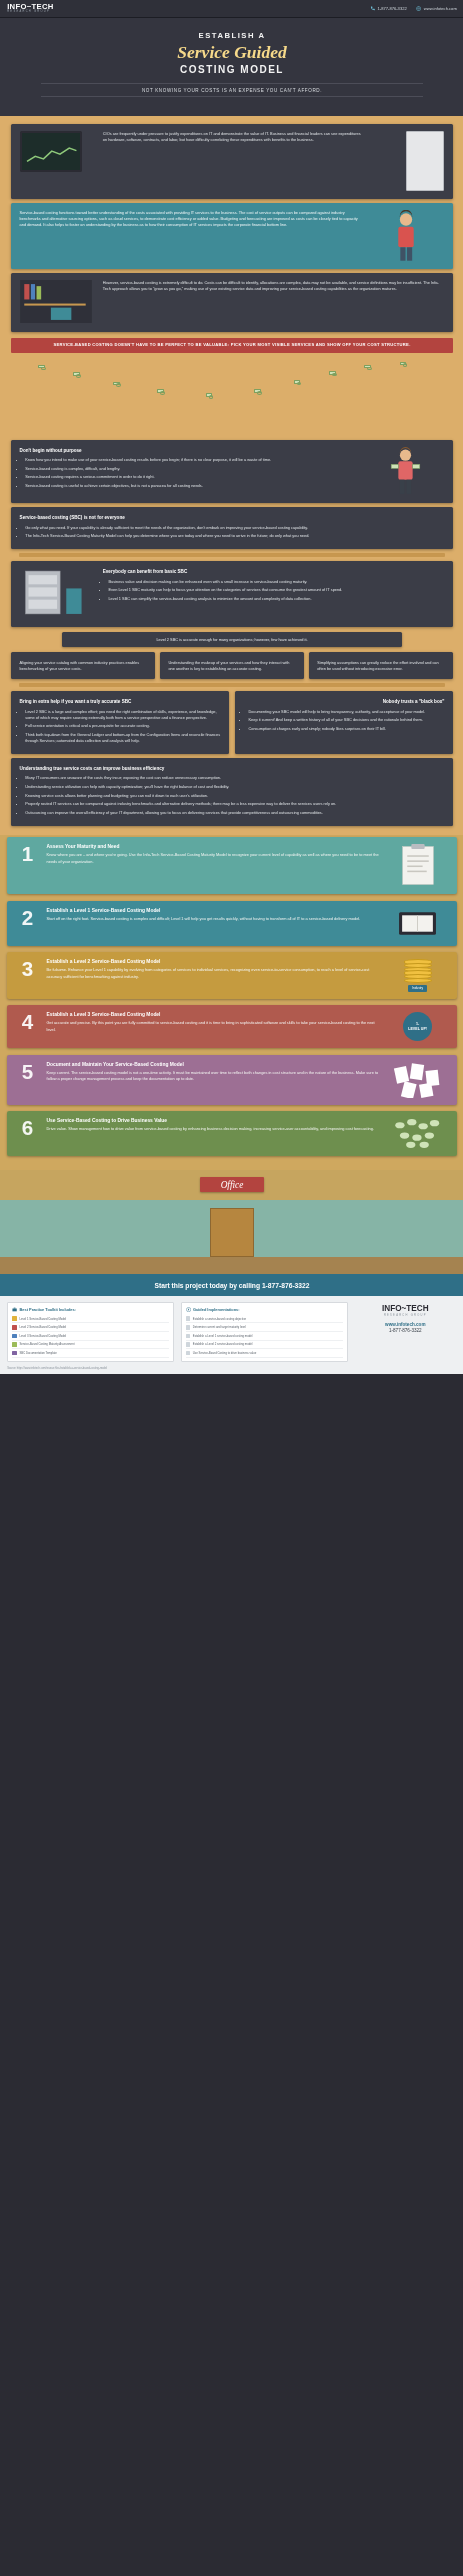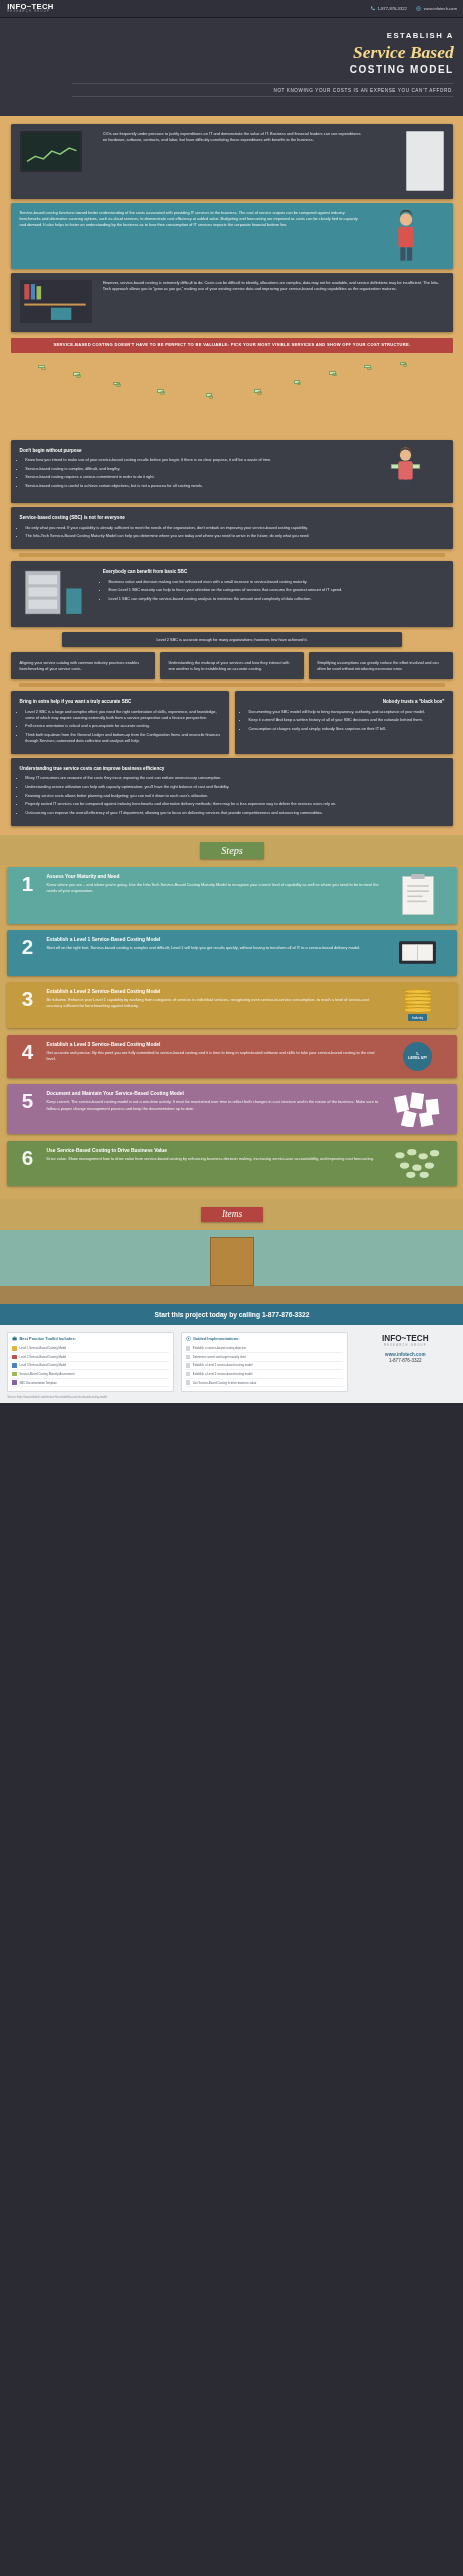--- a/index.html
+++ b/index.html
@@ -22,21 +22,21 @@
   }
   .logo-block { display: flex; flex-direction: column; line-height: 1; }
   .logo-main { font-size: 7.7px; font-weight: bold; color: #ffffff; letter-spacing: 0.3px; }
   .logo-sub { font-size: 2.6px; color: #9aa3ad; letter-spacing: 1.3px; margin-top: 1px; }
   .topbar-right { margin-left: auto; display: flex; align-items: center; gap: 9.3px; font-size: 4.1px; color: #cfd6dc; }
   .topbar-right .item { display: flex; align-items: center; gap: 2.6px; }
   .ic { width: 5.2px; height: 5.2px; display: inline-block; }
 
   .hero {
     background: #34353f;
-    text-align: right;
+    text-align: center;
     padding: 13.4px 10.3px 5.2px 10.3px;
   }
   .hero h2 { font-size: 7.7px; letter-spacing: 1.5px; font-weight: bold; color: #f2f2f2; text-transform: uppercase; }
   .hero h1 {
     font-family: "Liberation Serif", serif;
     font-style: italic;
     font-size: 17.5px;
     color: #f6d98a;
     margin: 2.1px 0 1px 0;
   }
@@ -225,21 +225,21 @@
             <circle cx="12" cy="12" r="10" fill="none" stroke="#6fc0d8" stroke-width="2"></circle>
             <path d="M2 12h20M12 2c4 4 4 16 0 20M12 2c-4 4-4 16 0 20" fill="none" stroke="#6fc0d8" stroke-width="1.4"></path>
           </svg>
         <span>www.infotech.com</span>
       </div>
     </div>
   </div>
 
   <div class="hero">
     <h2>ESTABLISH A</h2>
-    <h1>Service Based</h1>
+    <h1>Service Guided</h1>
     <h3>COSTING MODEL</h3>
     <div class="hero-sub">NOT KNOWING YOUR COSTS IS AN EXPENSE YOU CAN'T AFFORD.</div>
   </div>
   <div class="hero-spacer"></div>
 
   <div class="scene">
     <div class="scene-inner">
 
       <div class="card dark">
         <div class="two-col">
@@ -408,23 +408,20 @@
           <li>Understanding service utilization can help with capacity optimization; you'll have the right balance of cost and flexibility.</li>
           <li>Knowing service costs allows better planning and budgeting; you can nail it down to each user's utilization.</li>
           <li>Properly routed IT services can be compared against industry benchmarks and alternative delivery methods; there may be a less expensive way to deliver the services users rely on.</li>
           <li>Outsourcing can improve the overall efficiency of your IT department, allowing you to focus on delivering services that provide competitiveness and outsourcing commodities.</li>
         </ul>
       </div>
 
     </div>
   </div>
 
-  <div class="steps-header">
-    <div class="steps-ribbon">Steps</div>
-  </div>
 
   <div class="steps-area">
 
     <div class="step s1">
       <div class="num">1</div>
       <div class="body">
         <div class="stitle">Assess Your Maturity and Need</div>
         <div class="sbody">Know where you are – and where you're going. Use the Info-Tech Service-Based Costing Maturity Model to recognize your current level of capability as well as where you need to be to meet the needs of your organization.</div>
       </div>
       <div class="art">
@@ -521,21 +518,21 @@
           <ellipse cx="72" cy="34" rx="9" ry="6" fill="#cfe3b8"></ellipse>
           <ellipse cx="36" cy="52" rx="9" ry="6" fill="#cfe3b8"></ellipse>
           <ellipse cx="62" cy="52" rx="9" ry="6" fill="#cfe3b8"></ellipse>
         </svg>
       </div>
     </div>
 
   </div>
 
   <div class="office-header">
-    <div class="office-ribbon">Items</div>
+    <div class="office-ribbon">Office</div>
   </div>
   <div class="office-scene">
     <div class="office-door"></div>
     <div class="office-floor"></div>
   </div>
 
   <div class="cta">Start this project today by calling 1-877-876-3322</div>
 
   <div class="footer">
     <div class="footer-cols">

